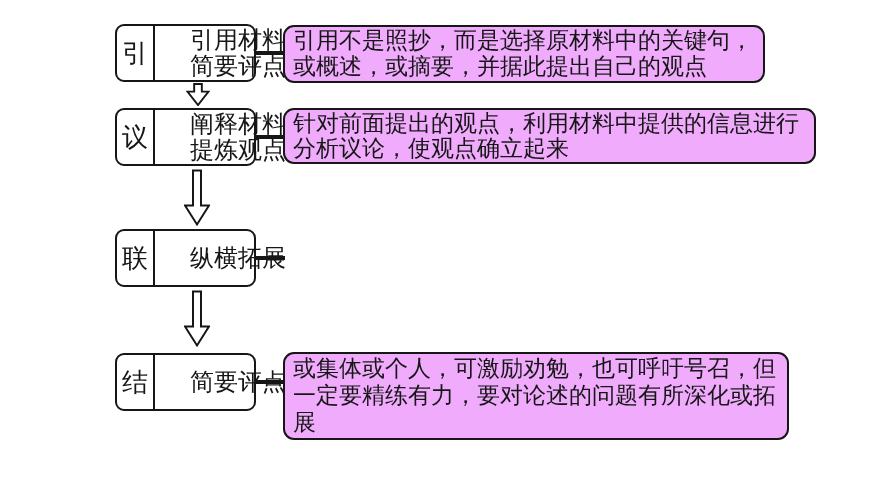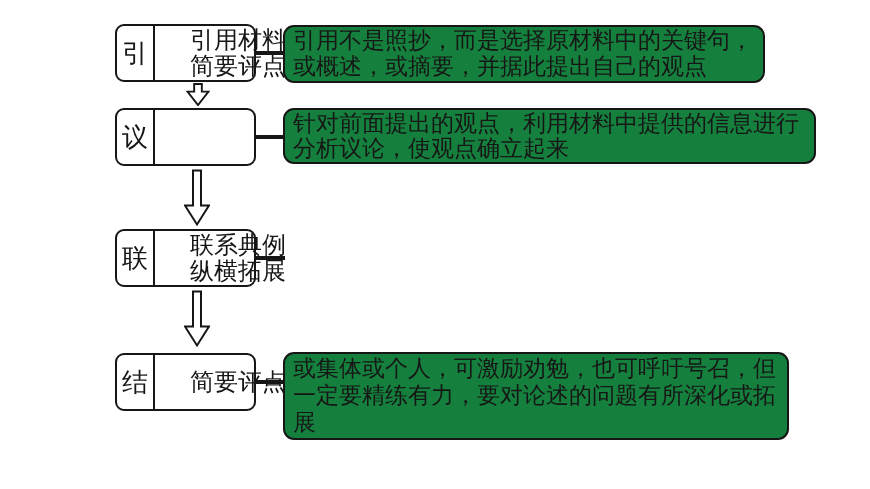--- a/index.html
+++ b/index.html
@@ -38,21 +38,21 @@
   
   .conn { position: absolute; left: 254px; width: 31px; height: 4px; background: #161616; }
   .conn.c1 { top: 51px; }
   .conn.c2 { top: 135px; }
   .conn.c3 { top: 256px; }
   .conn.c4 { top: 380px; }
 
   
   .rbox {
     position: absolute; left: 283px;
-    border: 2px solid #161616; border-radius: 11px; background: #15803d;
+    border: 2px solid #161616; border-radius: 11px; background: #f0abfc;
     box-sizing: border-box; padding: 1px 8px;
     font-size: 23px; text-align: left; word-break: normal;
   }
   .rbox.r1 { top: 25px;  width: 482px; height: 58px;  line-height: 26px; }
   .rbox.r2 { top: 108px; width: 533px; height: 56px;  line-height: 25px; }
   .rbox.r3 { top: 177px; width: 517px; height: 160px; line-height: 25.5px; }
   .rbox.r4 { top: 352px; width: 506px; height: 88px;  line-height: 27px; }
 
   
   .arrow { position: absolute; }
@@ -77,34 +77,37 @@
   <div class="rbox r1">引用不是照抄，而是选择原材料中的关键句，或概述，或摘要，并据此提出自己的观点</div>
 
   <div class="arrow a1">
     <svg width="24" height="23" viewBox="0 0 24 24" xmlns="http://www.w3.org/2000/svg">
       <path d="M8 1 H16 V9 H23 L12 23 L1 9 H8 Z" fill="#ffffff" stroke="#161616" stroke-width="2" stroke-linejoin="miter"></path>
     </svg>
   </div>
 
   <div class="lbox r2">
     <div class="lchar">议</div>
+    <div class="llabel">
+      <span>阐释材料</span>
+      <span>提炼观点</span>
+    </div>
   </div>
   <div class="conn c2"></div>
   <div class="rbox r2">针对前面提出的观点，利用材料中提供的信息进行分析议论，使观点确立起来</div>
 
   <div class="arrow a2">
     <svg width="26" height="58" viewBox="0 0 26 57" xmlns="http://www.w3.org/2000/svg">
       <path d="M9 1 H17 V36 H25 L13 55 L1 36 H9 Z" fill="#ffffff" stroke="#161616" stroke-width="2" stroke-linejoin="miter"></path>
     </svg>
   </div>
 
   <div class="lbox r3">
     <div class="lchar">联</div>
     <div class="llabel">
-      <span>联系典例</span>
       <span>纵横拓展</span>
     </div>
   </div>
   <div class="conn c3"></div>
 
   <div class="arrow a3">
     <svg width="26" height="58" viewBox="0 0 26 57" xmlns="http://www.w3.org/2000/svg">
       <path d="M9 1 H17 V36 H25 L13 55 L1 36 H9 Z" fill="#ffffff" stroke="#161616" stroke-width="2" stroke-linejoin="miter"></path>
     </svg>
   </div>

